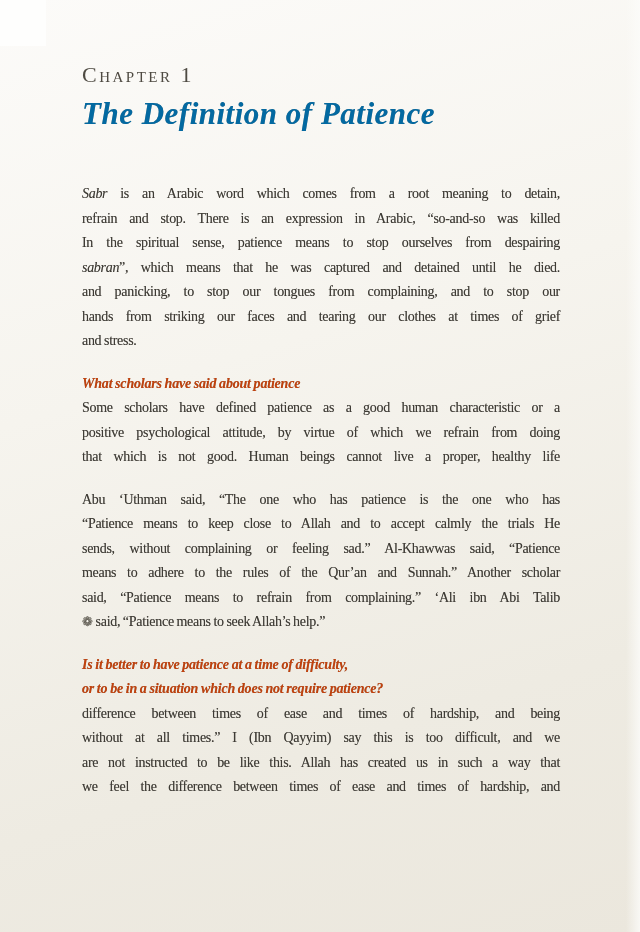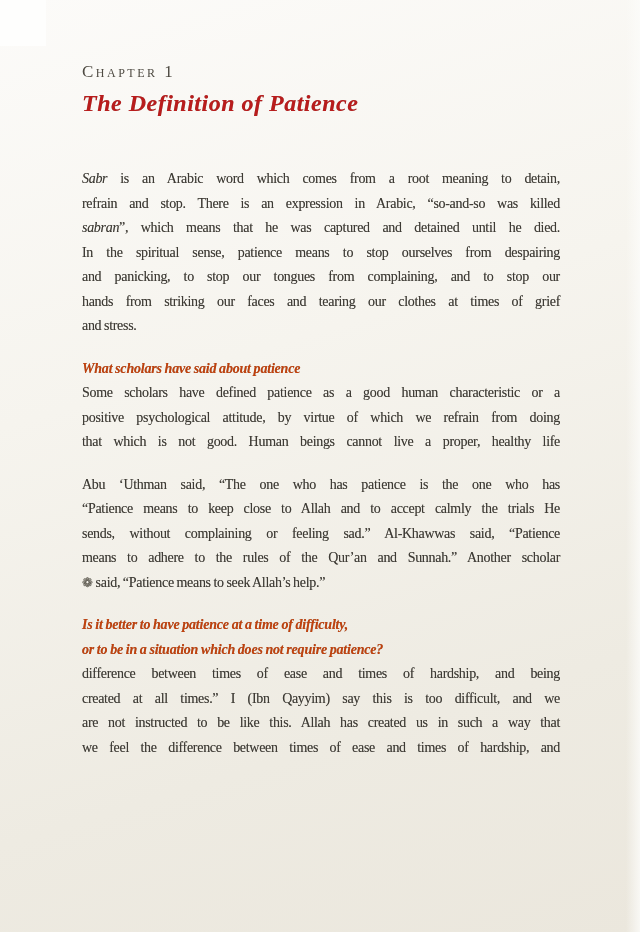--- a/index.html
+++ b/index.html
@@ -17,31 +17,31 @@
   }
   .edge-right {
     position: absolute; right: 0; top: 0; width: 14px; height: 100%;
     background: linear-gradient(to right, rgba(255,255,255,0), rgba(252,252,250,.8));
   }
   .content {
     position: absolute; left: 82px; top: 62px; width: 478px;
   }
   .chapter {
     font-variant: small-caps;
-    font-size: 17px;
+    font-size: 22px;
     letter-spacing: 2.5px;
     color: #4e4a42;
   }
   .title {
     margin: 8px 0 0 0;
-    font-size: 24px;
+    font-size: 31px;
     font-style: italic;
     font-weight: 700;
     letter-spacing: .5px;
-    color: #b91c1c;
+    color: #0369a1;
     text-shadow: 0 0 .6px rgba(65,62,54,.45);
     font-family: Liberation Serif, serif;
   }
   .body {
     margin-top: 50px;
     font-size: 14px;
     line-height: 24.5px;
     letter-spacing: -0.3px;
     word-spacing: -0.5px;
     text-shadow: 0 0 .5px rgba(62,59,53,.5);
@@ -69,46 +69,47 @@
   <div class="content">
     <header>
       <div class="chapter">Chapter 1</div>
       <h1 class="title">The Definition of Patience</h1>
     </header>
 
     <main class="body">
         <div class="block p">
           <div class="line"><span class="it">Sabr</span><span> is an Arabic word which comes from a root meaning to detain,</span></div>
           <div class="line"><span>refrain and stop. There is an expression in Arabic, “so-and-so was killed</span></div>
+          <div class="line"><span>In the spiritual sense, patience means to stop ourselves from despairing</span></div>
           <div class="line"><span class="it">sabran</span><span>”, which means that he was captured and detained until he died.</span></div>
-          <div class="line"><span>In the spiritual sense, patience means to stop ourselves from despairing</span></div>
           <div class="line"><span>and panicking, to stop our tongues from complaining, and to stop our</span></div>
           <div class="line"><span>hands from striking our faces and tearing our clothes at times of grief</span></div>
           <div class="line left"><span>and stress.</span></div>
         </div>
         <div class="block h">
           <div class="line left"><span>What scholars have said about patience</span></div>
         </div>
         <div class="block p">
           <div class="line"><span>Some scholars have defined patience as a good human characteristic or a</span></div>
           <div class="line"><span>positive psychological attitude, by virtue of which we refrain from doing</span></div>
           <div class="line"><span>that which is not good. Human beings cannot live a proper, healthy life</span></div>
         </div>
         <div class="block p">
           <div class="line"><span>Abu ‘Uthman said, “The one who has patience is the one who has</span></div>
           <div class="line"><span>“Patience means to keep close to Allah and to accept calmly the trials He</span></div>
           <div class="line"><span>sends, without complaining or feeling sad.” Al-Khawwas said, “Patience</span></div>
           <div class="line"><span>means to adhere to the rules of the Qur’an and Sunnah.” Another scholar</span></div>
+          <div class="line"><span>said, “Patience means to refrain from complaining.” ‘Ali ibn Abi Talib</span></div>
           <div class="line left"><span class="seal">❁</span><span> said, “Patience means to seek Allah’s help.”</span></div>
         </div>
         <div class="block h">
           <div class="line left"><span>Is it better to have patience at a time of difficulty,</span></div>
           <div class="line left"><span>or to be in a situation which does not require patience?</span></div>
         </div>
         <div class="block p">
           <div class="line"><span>difference between times of ease and times of hardship, and being</span></div>
-          <div class="line"><span>created at all times.” I (Ibn Qayyim) say this is too difficult, and we</span></div>
+          <div class="line"><span>without at all times.” I (Ibn Qayyim) say this is too difficult, and we</span></div>
           <div class="line"><span>are not instructed to be like this. Allah has created us in such a way that</span></div>
           <div class="line"><span>we feel the difference between times of ease and times of hardship, and</span></div>
         </div>
       </main>
   </div>
 </div>
 
 </body></html>

